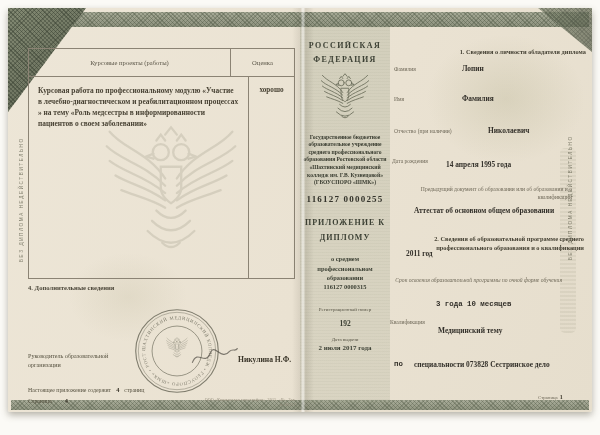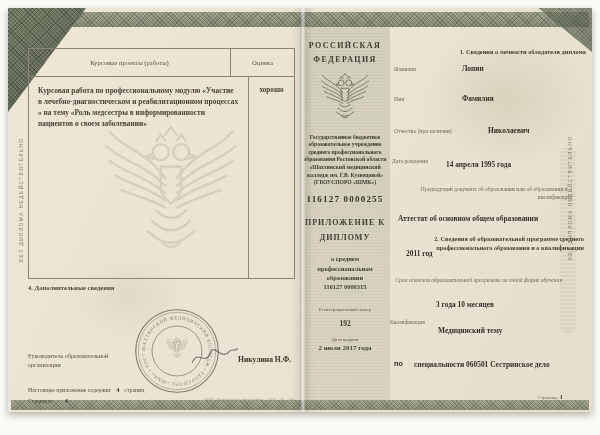--- a/index.html
+++ b/index.html
@@ -228,33 +228,33 @@
     <div class="rp-abs rp-label" style="left:8px;top:88px;">Имя</div>
     <div class="rp-abs rp-value" style="left:76px;top:86px;">Фамилия</div>
 
     <div class="rp-abs rp-label" style="left:8px;top:120px;">Отчество (при наличии)</div>
     <div class="rp-abs rp-value" style="left:78px;top:118px;margin-left:24px;">Николаевич</div>
 
     <div class="rp-abs rp-label" style="left:6px;top:150px;">Дата рождения</div>
     <div class="rp-abs rp-value" style="left:60px;top:152px;">14 апреля 1995 года</div>
 
     <div class="rp-abs rp-label" style="left:6px;top:177px;width:180px;line-height:1.45;">Предыдущий документ об образовании или об образовании и о квалификации</div>
-    <div class="rp-abs rp-value" style="left:12px;top:198px;margin-top:8px;">Аттестат об основном общем образовании</div>
+    <div class="rp-abs rp-value" style="left:28px;top:198px;">Аттестат об основном общем образовании</div>
     <div class="rp-abs rp-value" style="left:20px;top:213px;margin-top:28px;">2011 год</div>
 
     <div class="rp-abs rp-section" style="left:6px;top:226px;width:192px;line-height:1.45;text-indent:8px;">2. Сведения об образовательной программе среднего профессионального образования и о квалификации</div>
 
     <div class="rp-abs rp-label" style="left:4px;top:268px;width:172px;line-height:1.5;font-style:italic;">Срок освоения образовательной программы по очной форме обучения</div>
-    <div class="rp-abs rp-value" style="left:50px;top:292px;">3 года 10 месяцев</div>
+    <div class="rp-abs rp-value" style="left:50px;top:292px;font-family:Liberation Mono, monospace;">3 года 10 месяцев</div>
 
     <div class="rp-abs rp-label" style="left:4px;top:311px;">Квалификация</div>
     <div class="rp-abs rp-value" style="left:52px;top:318px;">Медицинский тему</div>
 
     <div class="rp-abs rp-value" style="left:8px;top:352px;font-family:Liberation Mono, monospace;">по</div>
-    <div class="rp-abs rp-value" style="left:28px;top:352px;">специальности 060501 Сестринское дело</div>
+    <div class="rp-abs rp-value" style="left:28px;top:352px;">специальности 073828 Сестринское дело</div>
 
     <div class="pageline-right">
       <span>Страница</span><b>1</b>
     </div>
   </div>
 
   <div class="vtext vtext-right">БЕЗ ДИПЛОМА НЕДЕЙСТВИТЕЛЬНО</div>
 
   <div class="fold"></div>
 </div>

